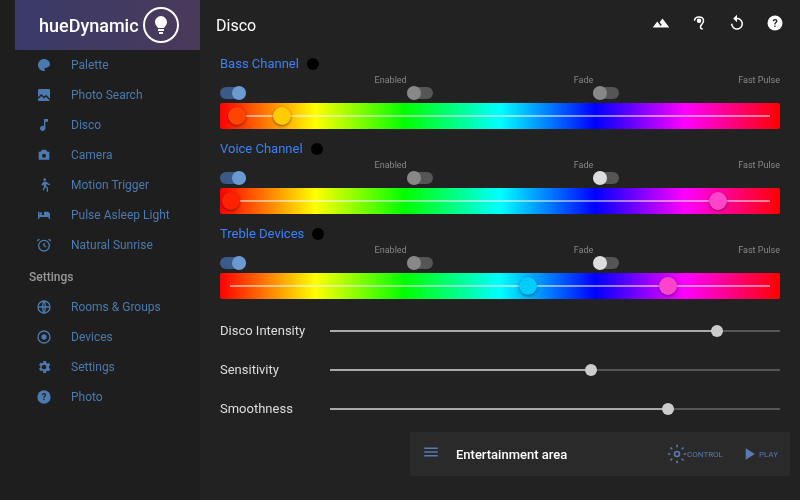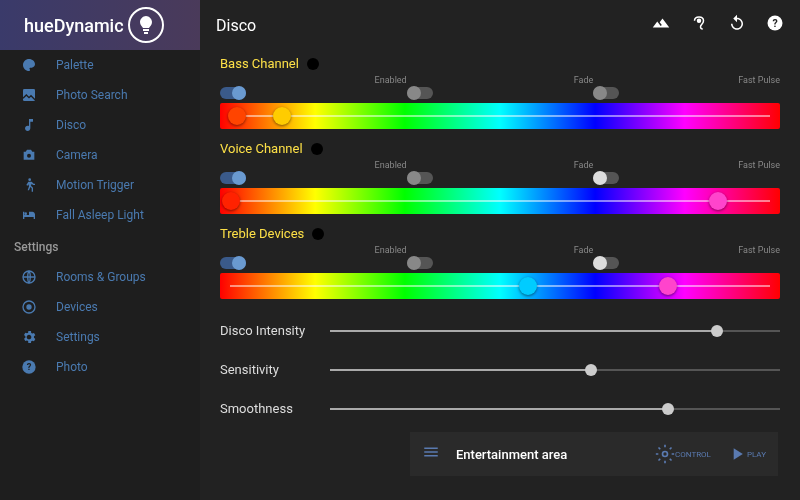--- a/index.html
+++ b/index.html
@@ -1,60 +1,60 @@
 <!DOCTYPE html>
 <html><head>
 <meta charset="utf-8">
 <style>
 * { margin: 0; padding: 0; box-sizing: border-box; font-family: Roboto, Arial, sans-serif; }
 body { width: 800px; height: 500px; background: #1a1a1a; color: #ccc; overflow: hidden; position: relative; }
 
 .header-blur { position: absolute; top: 0; left: 0; right: 0; height: 50px; background: linear-gradient(90deg, #2a2a4a 0%, #4a3a5a 20%, #3a2a3a 40%, #5a4a6a 60%, #3a3a4a 80%, #2a2a2a 100%); filter: blur(8px); z-index: 0; }
 
-.sidebar { position: absolute; left: 0; top: 0; width: 200px; height: 100%; background: #1e1e1e; z-index: 2; }
+.sidebar { position: absolute; left: 0; top: 0; width: 200px; height: 100%; background: #1e1e1e; z-index: 2; padding-left: 15px; }
 .logo { height: 50px; display: flex; align-items: center; padding-left: 24px; background: linear-gradient(90deg, #3a3a6a, #4a3a5a); }
 .logo-text { color: #fff; font-size: 18px; font-weight: 500; }
 .logo-icon { width: 36px; height: 36px; border: 2px solid #fff; border-radius: 50%; display: flex; align-items: center; justify-content: center; margin-left: 4px; }
 .logo-icon svg { width: 14px; height: 18px; }
 
 .nav-item { height: 30px; display: flex; align-items: center; padding-left: 20px; cursor: pointer; font-size: 12px; color: #4a7ab0; text-align: center; }
 .nav-item .icon { width: 18px; height: 18px; margin-right: 18px; display: flex; align-items: center; justify-content: center; }
 .section-header { padding: 10px 14px 8px; font-size: 12px; color: #999; font-weight: 500; }
 
 .main { position: absolute; left: 200px; top: 0; right: 0; height: 100%; background: #222; z-index: 1; }
 .titlebar { height: 50px; display: flex; align-items: center; padding: 0 16px; position: relative; z-index: 3; }
 .titlebar-title { color: #fff; font-size: 16px; flex: 1; }
 .titlebar-icons { display: flex; gap: 20px; }
 .titlebar-icons .tb-icon { color: #fff; cursor: pointer; }
 
 .content { padding: 6px 20px 0; overflow: hidden; }
 
 .channel { margin-bottom: 12px; }
-.channel-title { font-size: 13px; color: #fde047; display: flex; align-items: center; gap: 8px; margin-bottom: 4px; }
+.channel-title { font-size: 13px; color: #3b82f6; display: flex; align-items: center; gap: 8px; margin-bottom: 4px; }
 .channel-dot { width: 12px; height: 12px; border-radius: 50%; background: #000; }
 .channel-toggles { display: flex; margin-bottom: 4px; }
 .toggle-group { flex: 1; }
 .toggle-label { font-size: 9px; color: #888; display: block; margin-bottom: 2px; text-align: right; }
 .switch { width: 26px; height: 12px; background: #555; border-radius: 6px; position: relative; cursor: pointer; }
 .switch.on { background: #3a5a8a; }
 .switch-thumb { width: 14px; height: 14px; background: #888; border-radius: 50%; position: absolute; top: -1px; left: 0; }
 .switch.on .switch-thumb { background: #6a9ad0; left: 12px; }
 .switch.off-white .switch-thumb { background: #ddd; }
 
 .spectrum { height: 26px; background: linear-gradient(90deg, #ff0000 0%, #ffff00 17%, #00ff00 33%, #00ffff 50%, #0000ff 67%, #ff00ff 83%, #ff0000 100%); border-radius: 2px; position: relative; }
 .slider-track { position: absolute; top: 50%; left: 10px; right: 10px; height: 2px; background: rgba(255,255,255,0.5); transform: translateY(-50%); }
 .slider-thumb { position: absolute; top: 50%; width: 18px; height: 18px; border-radius: 50%; transform: translate(-50%, -50%); box-shadow: 0 1px 3px rgba(0,0,0,0.5); }
 
 .plain-slider { display: flex; align-items: center; margin-bottom: 6px; margin-top: 24px; }
 .plain-slider-label { width: 110px; font-size: 13px; color: #ddd; }
 .plain-track { flex: 1; height: 2px; background: #555; position: relative; }
 .plain-fill { position: absolute; left: 0; top: 0; height: 2px; background: #aaa; }
 .plain-thumb { position: absolute; top: 50%; width: 12px; height: 12px; background: #ccc; border-radius: 50%; transform: translate(-50%, -50%); }
 
-.bottom-bar { position: absolute; bottom: 24px; left: 210px; right: 22px; height: 44px; background: #2a2a2a; display: flex; align-items: center; padding: 0 12px; }
+.bottom-bar { position: absolute; bottom: 24px; left: 210px; right: 10px; height: 44px; background: #2a2a2a; display: flex; align-items: center; padding: 0 12px; }
 .hamburger { color: #5a7ab0; margin-right: 16px; }
 .area-name { color: #fff; font-size: 13px; font-weight: 500; flex: 1; }
 .control-btn { display: flex; flex-direction: row; align-items: center; color: #5a7ab0; font-size: 8px; margin-left: 16px; cursor: pointer; }
 .control-btn svg { width: 20px; height: 20px; }
 
 .android-nav { position: absolute; bottom: 0; left: 0; right: 0; height: 24px; background: #000; display: flex; align-items: center; justify-content: center; gap: 120px; }
 .android-nav svg { width: 16px; height: 16px; }
 </style>
 </head>
 <body>
@@ -115,21 +115,30 @@
         </span>
         <span>Motion Trigger</span>
       </div>
       <div class="nav-item">
         <span class="icon">
           <svg width="16" height="16" viewBox="0 0 24 24" fill="#4a7ab0">
             <path d="M3 7v11h2v-3h14v3h2V11c0-2-2-4-4-4h-5v5H5V7z"></path>
             <circle cx="7" cy="10" r="2"></circle>
           </svg>
         </span>
-        <span>Fall Asleep Light</span>
+        <span>Pulse Asleep Light</span>
+      </div>
+      <div class="nav-item">
+        <span class="icon">
+          <svg width="16" height="16" viewBox="0 0 24 24" fill="none" stroke="#4a7ab0" stroke-width="2">
+            <circle cx="12" cy="13" r="8"></circle>
+            <path d="M12 9v4l3 2M5 3L2 6M22 6l-3-3"></path>
+          </svg>
+        </span>
+        <span>Natural Sunrise</span>
       </div>
     </div>
   <div class="section-header">Settings</div>
   <div id="nav-settings">
       <div class="nav-item">
         <span class="icon">
           <svg width="16" height="16" viewBox="0 0 24 24" fill="none" stroke="#4a7ab0" stroke-width="2">
             <circle cx="12" cy="12" r="9"></circle>
             <path d="M3 12h18M12 3c2.5 3 2.5 15 0 18M12 3c-2.5 3-2.5 15 0 18"></path>
           </svg>

